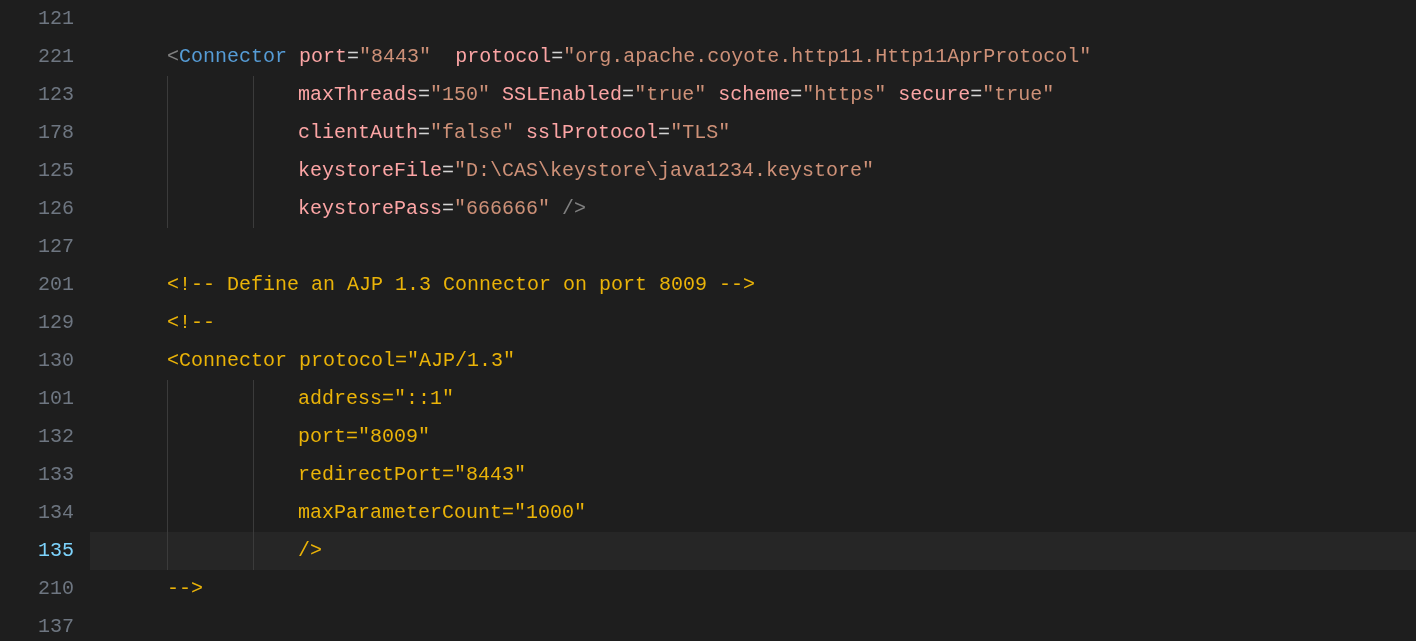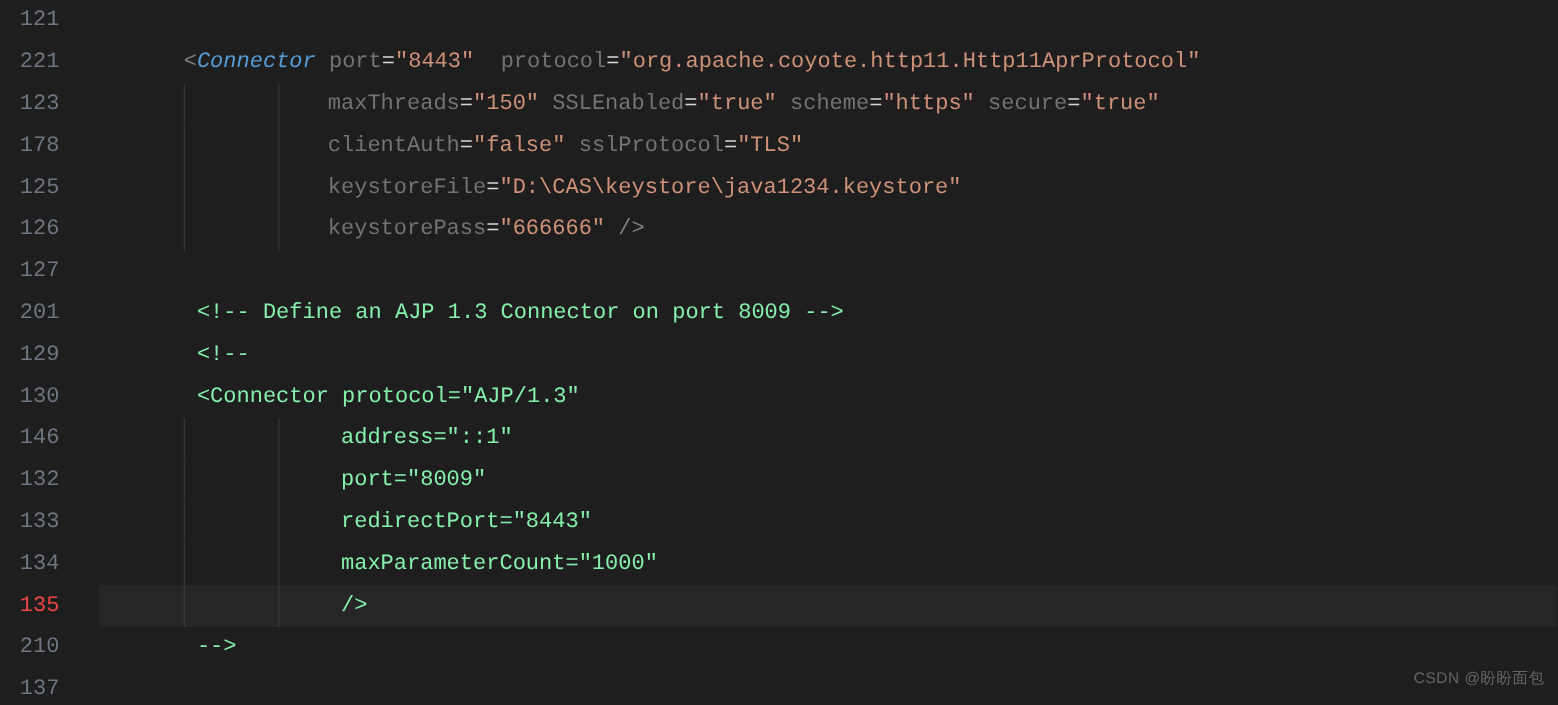--- a/index.html
+++ b/index.html
@@ -1,63 +1,62 @@
 <!DOCTYPE html>
 <html><head>
 <meta charset="utf-8">
 <style>
   html,body{margin:0;padding:0;background:#1e1e1e;color:#d4d4d4;
     font-family:Consolas,"Courier New",monospace;font-size:20px;
     line-height:38px;width:1416px;height:641px;overflow:hidden;}
   .editor{position:relative;width:1416px;height:641px;}
   .gutter{position:absolute;left:0;top:0;width:68px;height:100%;
-    text-align:right;color:#6e7681;user-select:none;}
+    text-align:right;color:#6e7681;user-select:none;padding-left:20px;}
   .gutter-line{height:38px;padding-right:14px;box-sizing:border-box;}
-  .gutter-line.active{color:#ef4444;}
+  .gutter-line.active{color:#7dd3fc;}
   .fold-col{position:absolute;left:68px;top:0;width:22px;height:100%;}
   .guides{position:absolute;left:90px;top:0;width:18px;height:100%;}
   .current-line{position:absolute;left:90px;right:0;height:38px;
     background:rgba(255,255,255,0.04);top:532px;}
   .code{position:absolute;left:108px;top:0;right:0;height:100%;
     white-space:pre;}
   .code-line{height:38px;}
   .ind-guide{display:inline-block;width:1px;height:38px;
     background:#3b3b3b;vertical-align:top;}
   .ind-space{display:inline-block;vertical-align:top;}
   .p{color:#808080;}      
-  .tag{color:#569cd6;font-style:italic;}    
-  .attr{color:#737373;}   
+  .tag{color:#569cd6;}    
+  .attr{color:#fca5a5;}   
   .eq{color:#d4d4d4;}
   .str{color:#ce9178;}    
-  .cmt{color:#86efac;margin-left:12px;}    
+  .cmt{color:#eab308;}    
   .watermark{position:absolute;right:12px;bottom:6px;
     font-family:Arial,sans-serif;font-size:14px;color:#9aa0a6;
     opacity:.55;letter-spacing:.5px;}
 </style>
 </head>
 <body>
 
 <div class="editor">
   <div class="current-line" style="top: 532px;"></div>
   <div class="gutter">
       <div class="gutter-line">121</div>
       <div class="gutter-line">221</div>
       <div class="gutter-line">123</div>
       <div class="gutter-line">178</div>
       <div class="gutter-line">125</div>
       <div class="gutter-line">126</div>
       <div class="gutter-line">127</div>
       <div class="gutter-line">201</div>
       <div class="gutter-line">129</div>
       <div class="gutter-line">130</div>
-      <div class="gutter-line">146</div>
+      <div class="gutter-line">101</div>
       <div class="gutter-line">132</div>
       <div class="gutter-line">133</div>
       <div class="gutter-line">134</div>
       <div class="gutter-line active">135</div>
       <div class="gutter-line">210</div>
       <div class="gutter-line">137</div>
     </div>
   <div class="fold-col"></div>
   <div class="guides"></div>
   <div class="code"><div class="code-line"></div><div class="code-line"><span class="ind-space" style="width: 59px;"></span><span class="p">&lt;</span><span class="tag">Connector</span><span class="eq"> </span><span class="attr">port</span><span class="eq">=</span><span class="str">"8443"</span><span class="eq">  </span><span class="attr">protocol</span><span class="eq">=</span><span class="str">"org.apache.coyote.http11.Http11AprProtocol"</span></div><div class="code-line"><span class="ind-space" style="width: 59px;"></span><span class="ind-guide"></span><span class="ind-space" style="width: 85px;"></span><span class="ind-guide"></span><span class="ind-space" style="width: 44px;"></span><span class="attr">maxThreads</span><span class="eq">=</span><span class="str">"150"</span><span class="eq"> </span><span class="attr">SSLEnabled</span><span class="eq">=</span><span class="str">"true"</span><span class="eq"> </span><span class="attr">scheme</span><span class="eq">=</span><span class="str">"https"</span><span class="eq"> </span><span class="attr">secure</span><span class="eq">=</span><span class="str">"true"</span></div><div class="code-line"><span class="ind-space" style="width: 59px;"></span><span class="ind-guide"></span><span class="ind-space" style="width: 85px;"></span><span class="ind-guide"></span><span class="ind-space" style="width: 44px;"></span><span class="attr">clientAuth</span><span class="eq">=</span><span class="str">"false"</span><span class="eq"> </span><span class="attr">sslProtocol</span><span class="eq">=</span><span class="str">"TLS"</span></div><div class="code-line"><span class="ind-space" style="width: 59px;"></span><span class="ind-guide"></span><span class="ind-space" style="width: 85px;"></span><span class="ind-guide"></span><span class="ind-space" style="width: 44px;"></span><span class="attr">keystoreFile</span><span class="eq">=</span><span class="str">"D:\CAS\keystore\java1234.keystore"</span></div><div class="code-line"><span class="ind-space" style="width: 59px;"></span><span class="ind-guide"></span><span class="ind-space" style="width: 85px;"></span><span class="ind-guide"></span><span class="ind-space" style="width: 44px;"></span><span class="attr">keystorePass</span><span class="eq">=</span><span class="str">"666666"</span><span class="eq"> </span><span class="p">/&gt;</span></div><div class="code-line"></div><div class="code-line"><span class="ind-space" style="width: 59px;"></span><span class="cmt">&lt;!-- Define an AJP 1.3 Connector on port 8009 --&gt;</span></div><div class="code-line"><span class="ind-space" style="width: 59px;"></span><span class="cmt">&lt;!-- </span></div><div class="code-line"><span class="ind-space" style="width: 59px;"></span><span class="cmt">&lt;Connector protocol="AJP/1.3"</span></div><div class="code-line"><span class="ind-space" style="width: 59px;"></span><span class="ind-guide"></span><span class="ind-space" style="width: 85px;"></span><span class="ind-guide"></span><span class="ind-space" style="width: 44px;"></span><span class="cmt">address="::1"</span></div><div class="code-line"><span class="ind-space" style="width: 59px;"></span><span class="ind-guide"></span><span class="ind-space" style="width: 85px;"></span><span class="ind-guide"></span><span class="ind-space" style="width: 44px;"></span><span class="cmt">port="8009"</span></div><div class="code-line"><span class="ind-space" style="width: 59px;"></span><span class="ind-guide"></span><span class="ind-space" style="width: 85px;"></span><span class="ind-guide"></span><span class="ind-space" style="width: 44px;"></span><span class="cmt">redirectPort="8443"</span></div><div class="code-line"><span class="ind-space" style="width: 59px;"></span><span class="ind-guide"></span><span class="ind-space" style="width: 85px;"></span><span class="ind-guide"></span><span class="ind-space" style="width: 44px;"></span><span class="cmt">maxParameterCount="1000"</span></div><div class="code-line"><span class="ind-space" style="width: 59px;"></span><span class="ind-guide"></span><span class="ind-space" style="width: 85px;"></span><span class="ind-guide"></span><span class="ind-space" style="width: 44px;"></span><span class="cmt">/&gt;</span></div><div class="code-line"><span class="ind-space" style="width: 59px;"></span><span class="cmt">--&gt;</span></div><div class="code-line"></div></div>
-  <div class="watermark">CSDN @盼盼面包</div>
 </div>
 
 </body></html>

